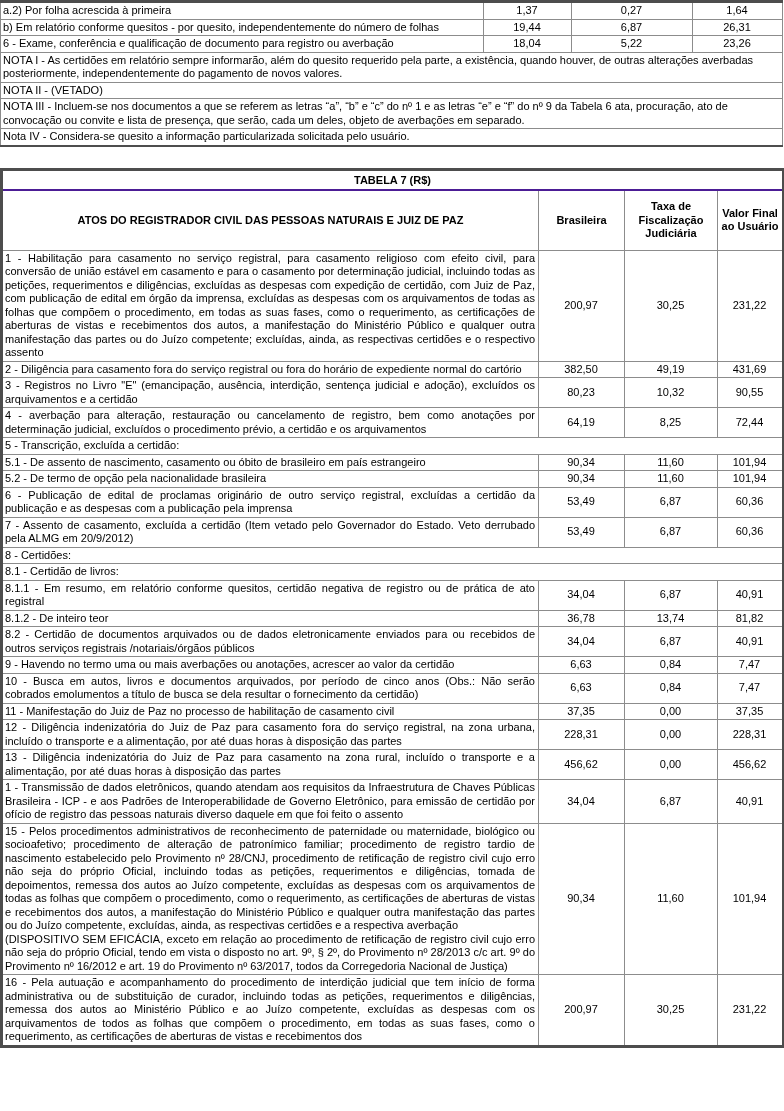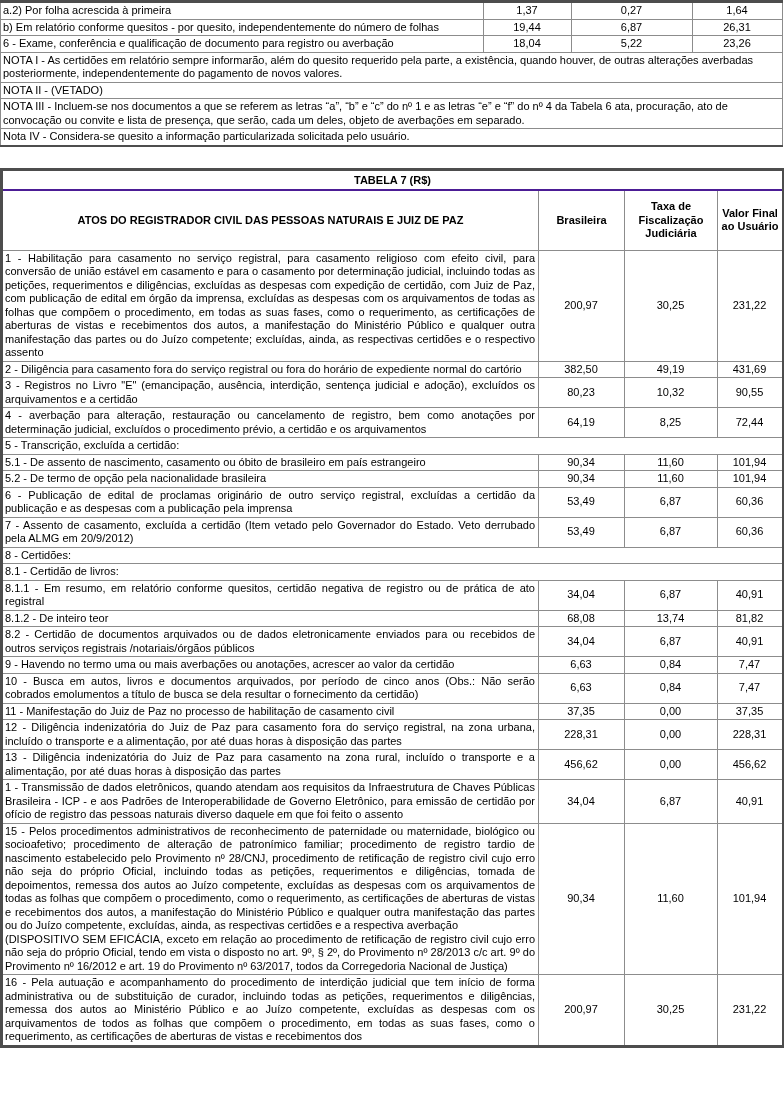--- a/index.html
+++ b/index.html
@@ -76,21 +76,21 @@
         <td class="val">5,22</td>
         <td class="val">23,26</td>
       </tr>
       <tr>
         <td class="note" colspan="4">NOTA I - As certidões em relatório sempre informarão, além do quesito requerido pela parte, a existência, quando houver, de outras alterações averbadas posteriormente, independentemente do pagamento de novos valores.</td>
       </tr>
       <tr>
         <td class="note" colspan="4">NOTA II - (VETADO)</td>
       </tr>
       <tr>
-        <td class="note" colspan="4">NOTA III - Incluem-se nos documentos a que se referem as letras “a”, “b” e “c” do nº 1 e as letras “e” e “f” do nº 4 da Tabela 6 ata, procuração, ato de convocação ou convite e lista de presença, que serão, cada um deles, objeto de averbações em separado.</td>
+        <td class="note" colspan="4">NOTA III - Incluem-se nos documentos a que se referem as letras “a”, “b” e “c” do nº 1 e as letras “e” e “f” do nº 9 da Tabela 6 ata, procuração, ato de convocação ou convite e lista de presença, que serão, cada um deles, objeto de averbações em separado.</td>
       </tr>
       <tr>
         <td class="note" colspan="4">Nota IV - Considera-se quesito a informação particularizada solicitada pelo usuário.</td>
       </tr>
     </tbody>
   </table>
 
   <table class="t7">
     <colgroup>
       <col style="width:537px">
@@ -167,21 +167,21 @@
         <td class="desc" colspan="4">8.1 - Certidão de livros:</td>
       </tr>
       <tr>
         <td class="desc">8.1.1 - Em resumo, em relatório conforme quesitos, certidão negativa de registro ou de prática de ato registral</td>
         <td class="val">34,04</td>
         <td class="val">6,87</td>
         <td class="val">40,91</td>
       </tr>
       <tr>
         <td class="desc">8.1.2 - De inteiro teor</td>
-        <td class="val">68,08</td>
+        <td class="val">36,78</td>
         <td class="val">13,74</td>
         <td class="val">81,82</td>
       </tr>
       <tr>
         <td class="desc">8.2 - Certidão de documentos arquivados ou de dados eletronicamente enviados para ou recebidos de outros serviços registrais /notariais/órgãos públicos</td>
         <td class="val">34,04</td>
         <td class="val">6,87</td>
         <td class="val">40,91</td>
       </tr>
       <tr>

